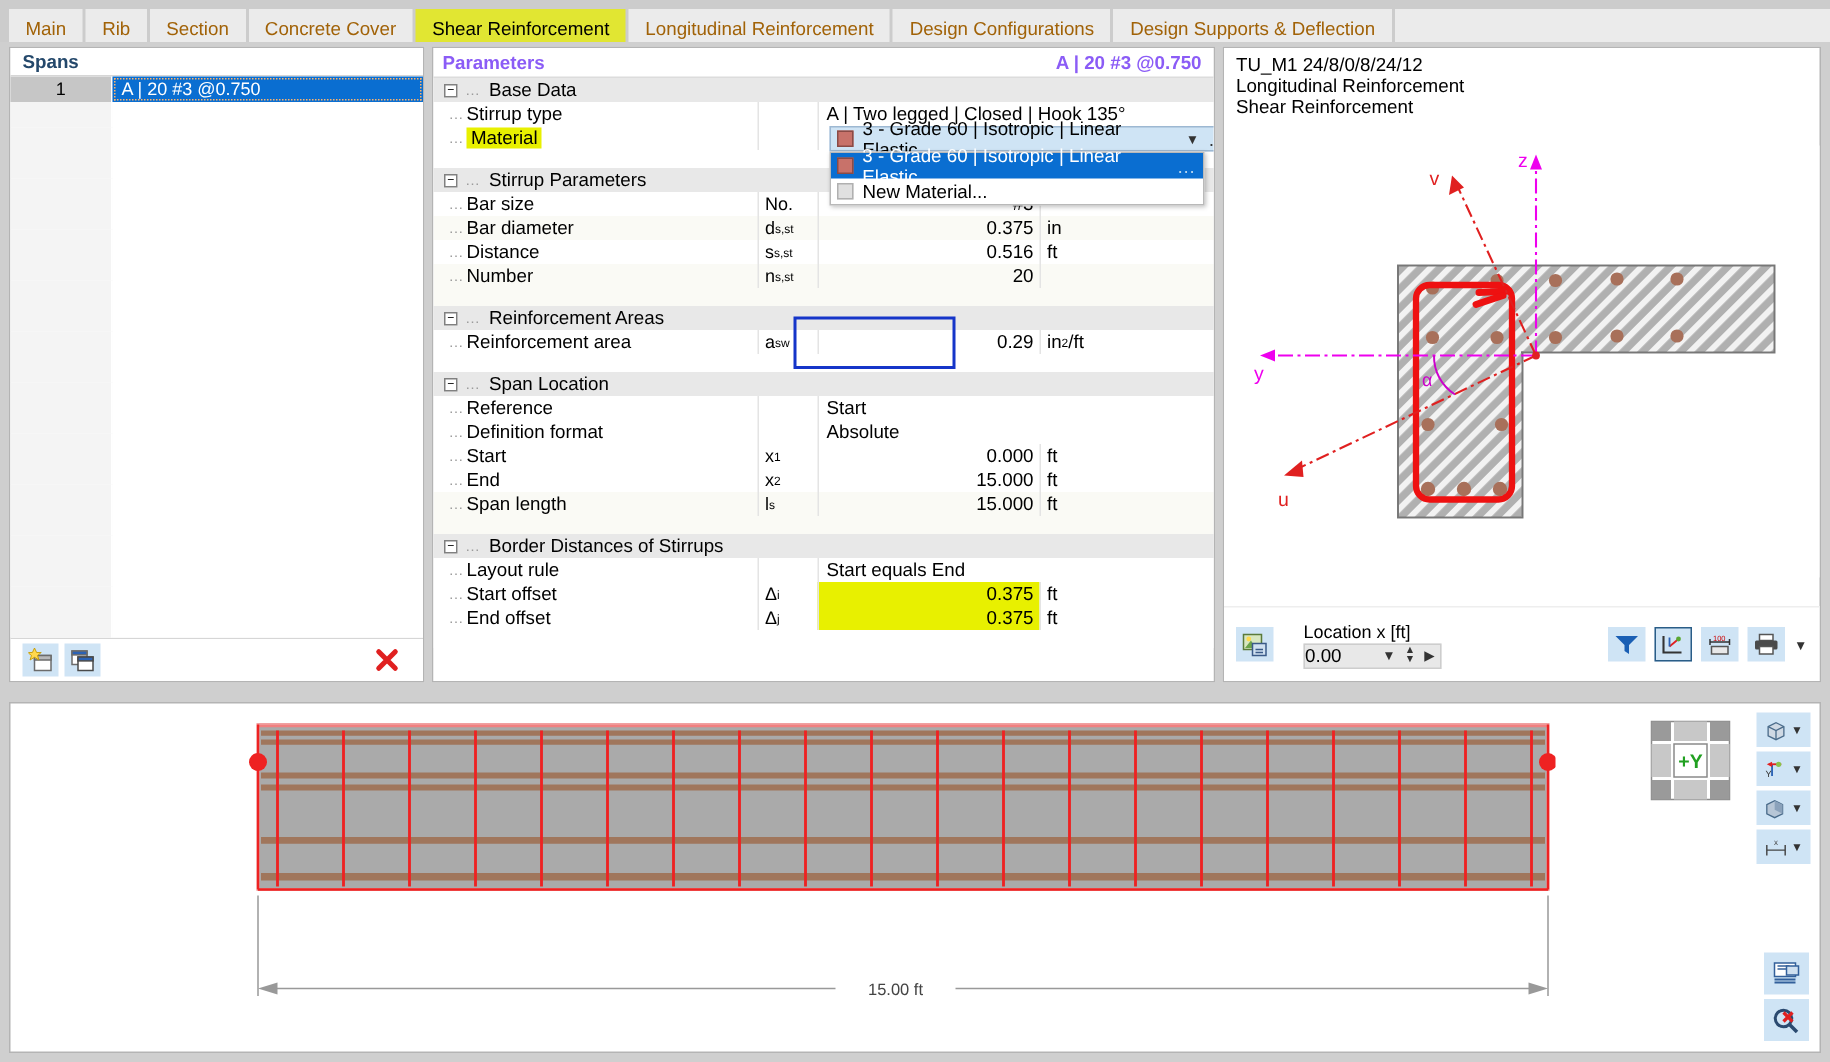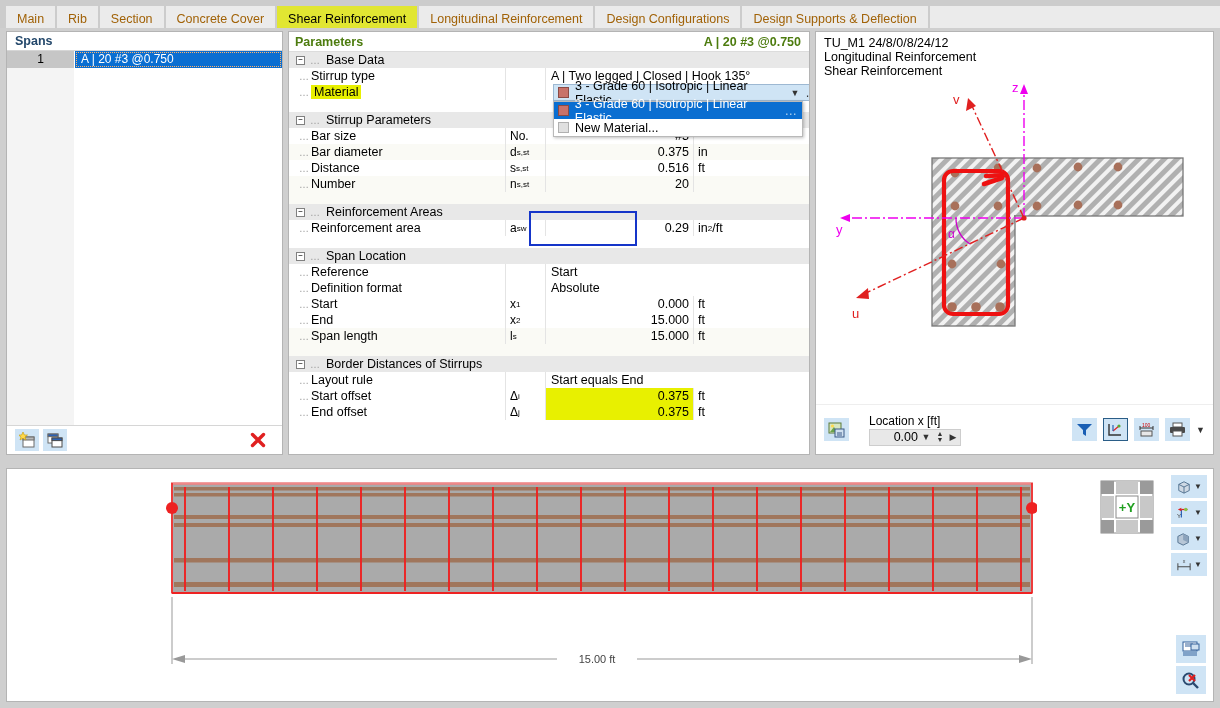--- a/index.html
+++ b/index.html
@@ -82,21 +82,21 @@
   
   .params-pane {
     position: absolute; left: 288px; top: 3px; width: 522px; height: 424px;
     background: #ffffff; border: 1px solid #b4b4b4;
     display: flex; flex-direction: column;
   }
   .params-header {
     height: 20px; background: #ffffff;
     display: flex; align-items: center; justify-content: space-between;
     padding: 0 8px 0 6px;
-    font-size: 12.5px; font-weight: bold; color: #4d7c0f;
+    font-size: 12.5px; font-weight: bold; color: #8b5cf6;
     border-bottom: 1px solid #dcdcdc;
   }
   .params-body {
     flex: 1; position: relative; overflow: hidden; background: #fff;
     display: flex;
   }
   .grid { flex: 1; position: relative; }
 
   
   .grow { display: flex; height: 16px; align-items: stretch; font-size: 12px; }
@@ -147,35 +147,35 @@
     box-shadow: 1px 1px 3px rgba(0,0,0,0.25);
   }
   .dd-item { height: 17px; display: flex; align-items: center; font-size: 12.5px; padding-right: 4px; }
   .dd-item.sel { background: #0a6ed1; color: #fff; }
   .dd-item .dd-dots { margin-left: auto; color: #b8d5ef; letter-spacing: 1px; }
 
   
   .view-pane {
     position: absolute; left: 815px; top: 3px; width: 399px; height: 424px;
     background: #ffffff; border: 1px solid #b4b4b4;
-    display: flex; flex-direction: column;
+    display: flex; flex-direction: column; gap: 19px;
   }
   .view-title { padding: 4px 0 0 8px; font-size: 12.5px; line-height: 14px; }
   .view-canvas { flex: 1; position: relative; background: #ffffff; }
   .view-toolbar {
     height: 50px; background: #ffffff; border-top: 1px solid #eee;
     display: flex; align-items: center; padding: 0 8px; gap: 6px;
   }
   .loc-group { display: flex; flex-direction: column; margin-left: 14px; }
   .loc-label { font-size: 12px; margin-bottom: 1px; }
   .loc-spin {
     width: 92px; height: 17px; background: #e8e8e8; border: 1px solid #cdcdcd;
     display: flex; align-items: center; font-size: 12.5px;
   }
-  .loc-val { flex: 1; text-align: right; }
+  .loc-val { flex: 1; text-align: left; }
   .loc-chev { width: 16px; text-align: center; font-size: 9px; color: #333; }
   .loc-updown { width: 12px; display: flex; flex-direction: column; align-items: center; font-size: 7px; line-height: 6px; color: #333; }
   .loc-play { width: 14px; text-align: center; font-size: 9px; color: #333; }
   .vt-spacer { flex: 1; }
   .vbtn { width: 25px; height: 23px; background: #cfe4f5; display: inline-flex; align-items: center; justify-content: center; }
   .vbtn.framed { border: 1px solid #2a5d87; }
 
   
   .bottom {
     position: absolute; left: 6px; top: 468px; width: 1208px; height: 234px;

